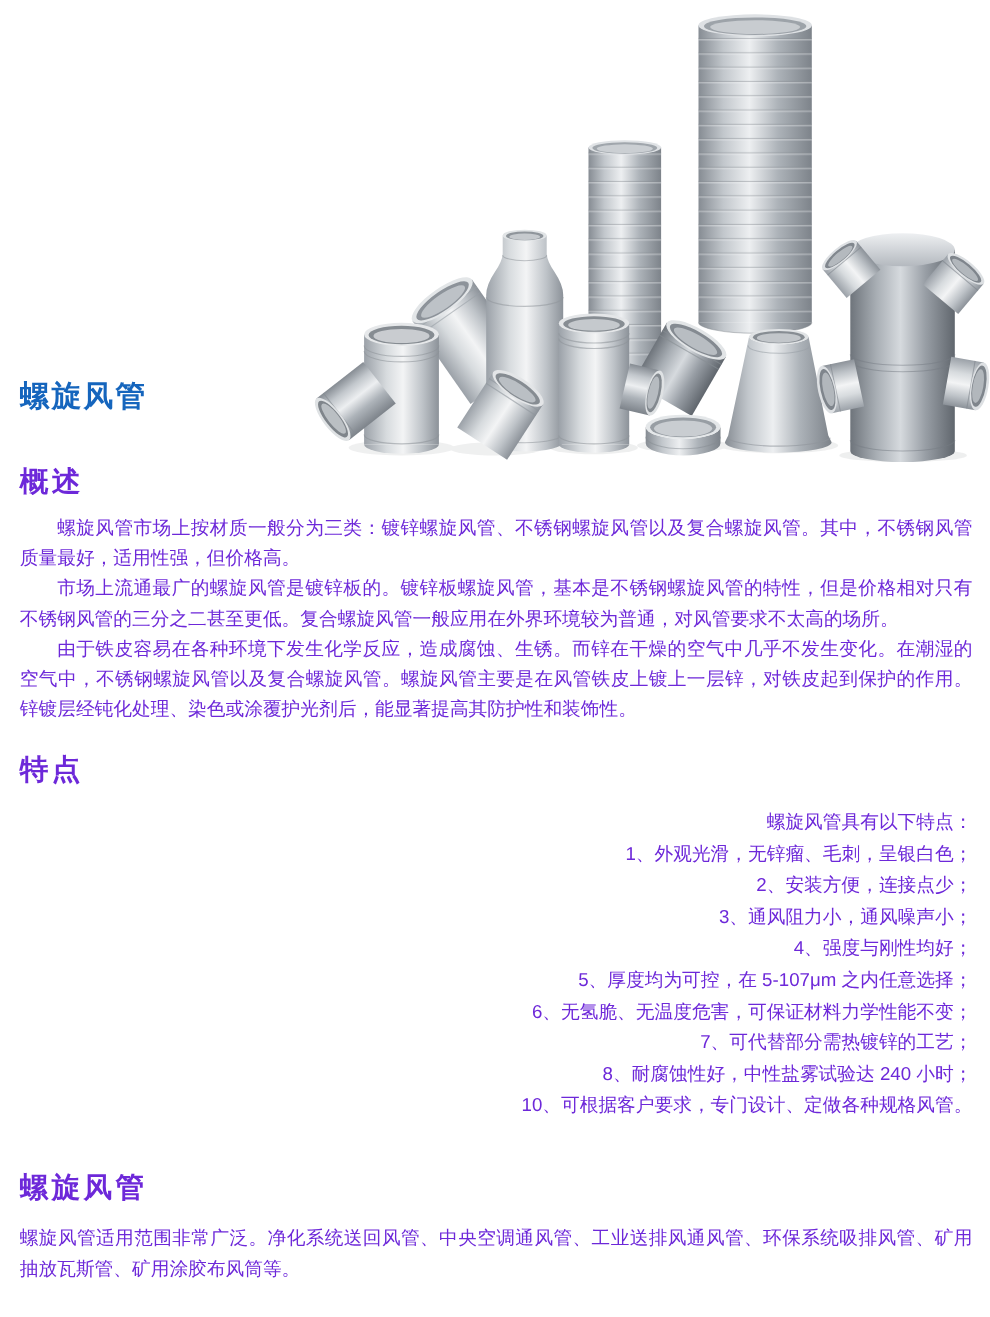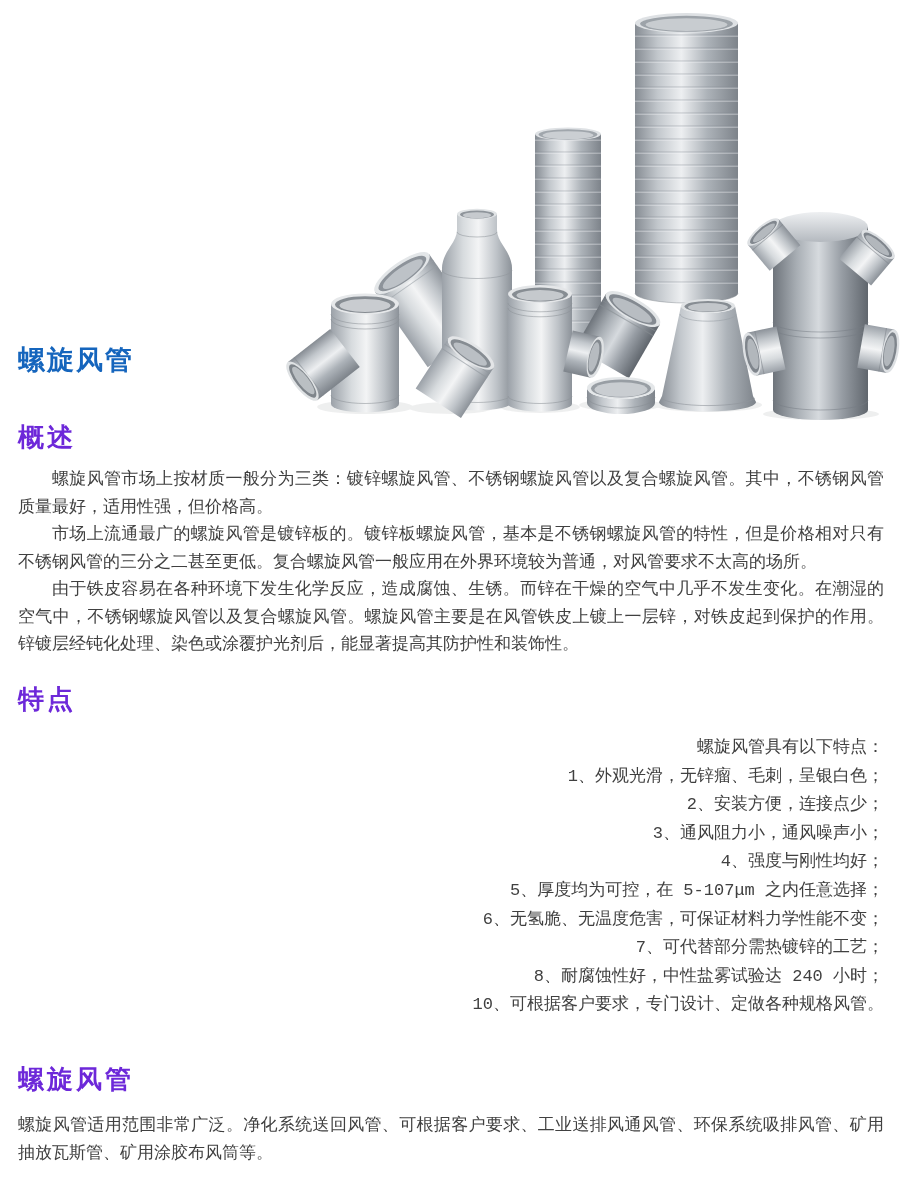--- a/index.html
+++ b/index.html
@@ -15,21 +15,21 @@
   .sec-heading{
     position:absolute;left:18px;
     font-family:"Liberation Serif","DejaVu Serif",serif;
     font-weight:600;font-size:26px;color:#6d28d9;letter-spacing:3px;
   }
   .h-overview{top:420px}
   .h-features{top:682px}
   .h-application{top:1062px}
   .body-text{
     position:absolute;left:18px;width:866px;
-    color:#404040;font-size:17px;text-align:justify;font-family:Liberation Mono, monospace;
+    color:#6d28d9;font-size:17px;text-align:justify;
   }
   .overview-block{top:466px;line-height:27.5px;}
   .overview-block p{margin:0;text-indent:2em;}
   .features-block{top:734px;line-height:28.6px;text-align:right;}
   .features-block div{margin:0;}
   .app-block{top:1112px;line-height:28px;}
 </style>
 </head>
 <body>
 
@@ -229,15 +229,15 @@
     <div>3、通风阻力小，通风噪声小；</div>
     <div>4、强度与刚性均好；</div>
     <div>5、厚度均为可控，在 5-107μm 之内任意选择；</div>
     <div>6、无氢脆、无温度危害，可保证材料力学性能不变；</div>
     <div>7、可代替部分需热镀锌的工艺；</div>
     <div>8、耐腐蚀性好，中性盐雾试验达 240 小时；</div>
     <div>10、可根据客户要求，专门设计、定做各种规格风管。</div>
   </div>
 
   <div class="sec-heading h-application">螺旋风管</div>
-  <div class="body-text app-block">螺旋风管适用范围非常广泛。净化系统送回风管、可根据客户要求、工业送排风通风管、环保系统吸排风管、矿用抽放瓦斯管、矿用涂胶布风筒等。</div>
+  <div class="body-text app-block">螺旋风管适用范围非常广泛。净化系统送回风管、中央空调通风管、工业送排风通风管、环保系统吸排风管、矿用抽放瓦斯管、矿用涂胶布风筒等。</div>
 
 </div>
 
 </body></html>

